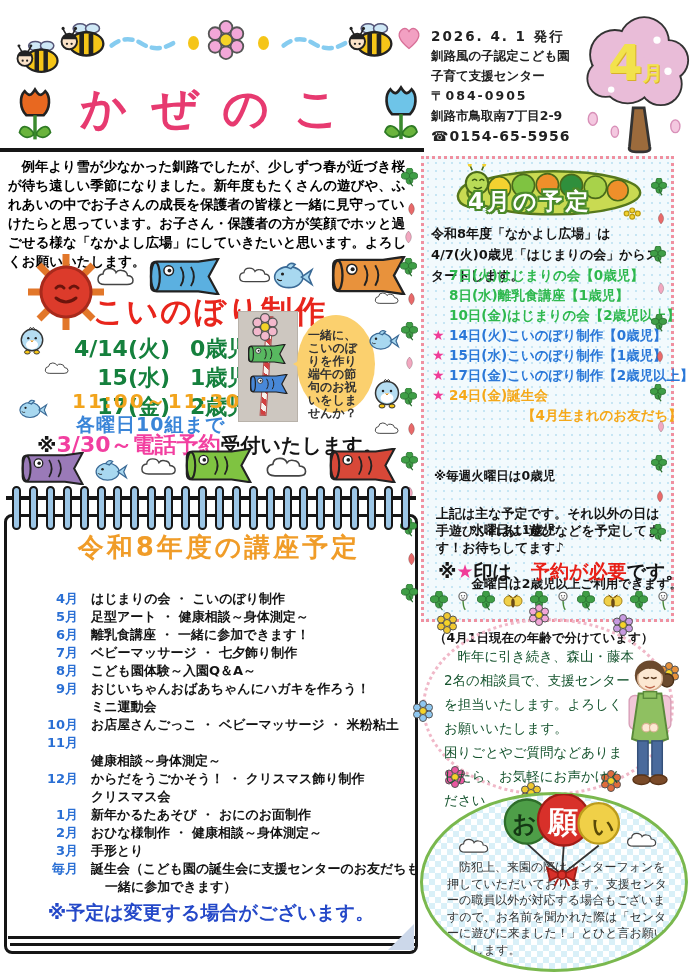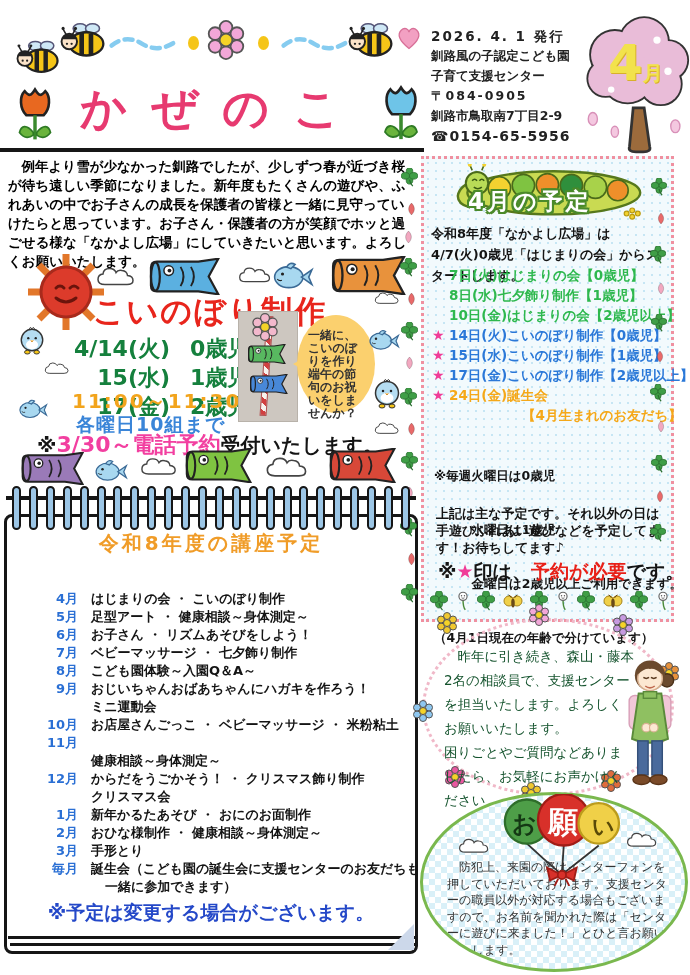--- a/index.html
+++ b/index.html
@@ -54,22 +54,22 @@
   .nb-bar { position:absolute; left:2px; top:10px; width:410px; height:4px; background:#161616; z-index:1; }
   .spirals { position:absolute; left:8px; top:0; width:398px; height:44px; display:flex;
              justify-content:space-between; z-index:2; }
   .spirals i { width:9px; height:44px; background:#9cc6e6; border:2px solid #161616; border-radius:5px; }
   .nb-page { position:absolute; left:0; top:28px; width:414px; height:440px; background:#fff;
              border:3px solid #161616; border-radius:8px; z-index:0; }
   .nb-l1 { position:absolute; left:3px; bottom:5px; width:406px; height:3px; background:#161616; }
   .nb-l2 { position:absolute; left:1px; bottom:12px; width:410px; height:3px; background:#161616; }
   .curl { position:absolute; right:4px; bottom:18px; width:0; height:0;
           border-left:26px solid transparent; border-bottom:26px solid #ccd8ea; z-index:3; }
-  .nb-title { position:absolute; left:0; top:44px; width:414px; text-align:center;
-              font-size:20px; font-weight:700; color:#f09c28; letter-spacing:3px; z-index:2; }
+  .nb-title { position:absolute; left:8px; top:44px; width:414px; text-align:center;
+              font-size:26px; font-weight:700; color:#f09c28; letter-spacing:3px; z-index:2; }
   .nb-rows { position:absolute; left:26px; top:104px; z-index:2; }
   .c-row { display:flex; height:18px; font-size:13px; font-weight:700; }
   .c-month { width:48px; text-align:right; color:#2a6fd4; margin-right:13px; white-space:nowrap; }
   .c-text { color:#141414; white-space:nowrap; }
   .c-row .ind { margin-left:14px; }
   .nb-note { position:absolute; left:0; top:414px; width:414px; text-align:center;
              font-size:19px; font-weight:700; color:#2448c8; z-index:2; }
 
   
   .panel { position:absolute; left:421px; top:156px; width:253px; height:466px;
@@ -429,21 +429,21 @@
       <div class="c-row">
           <span class="c-month">4月</span>
           <span class="c-text">はじまりの会 ・ こいのぼり制作</span>
         </div>
       <div class="c-row">
           <span class="c-month">5月</span>
           <span class="c-text">足型アート ・ 健康相談～身体測定～</span>
         </div>
       <div class="c-row">
           <span class="c-month">6月</span>
-          <span class="c-text">お子さん ・ リズムあそびをしよう！</span>
+          <span class="c-text">離乳食講座 ・ 一緒に参加できます！</span>
         </div>
       <div class="c-row">
           <span class="c-month">7月</span>
           <span class="c-text">ベビーマッサージ ・ 七夕飾り制作</span>
         </div>
       <div class="c-row">
           <span class="c-month">8月</span>
           <span class="c-text">こども園体験～入園Q＆A～</span>
         </div>
       <div class="c-row">
@@ -528,21 +528,21 @@
 
     <p class="p-intro">令和8年度「なかよし広場」は 4/7(火)0歳児「はじまりの会」からスタートします。</p>
 
     <div class="events">
       <div class="ev ev-g">
           <span class="st"></span>
           <span>7日(火)はじまりの会【0歳児】</span>
         </div>
       <div class="ev ev-g">
           <span class="st"></span>
-          <span>8日(水)七夕飾り制作【1歳児】</span>
+          <span>8日(水)離乳食講座【1歳児】</span>
         </div>
       <div class="ev ev-g">
           <span class="st"></span>
           <span>10日(金)はじまりの会【2歳児以上】</span>
         </div>
       <div class="ev ev-b">
           <span class="st">★</span>
           <span>14日(火)こいのぼり制作【0歳児】</span>
         </div>
       <div class="ev ev-b">

